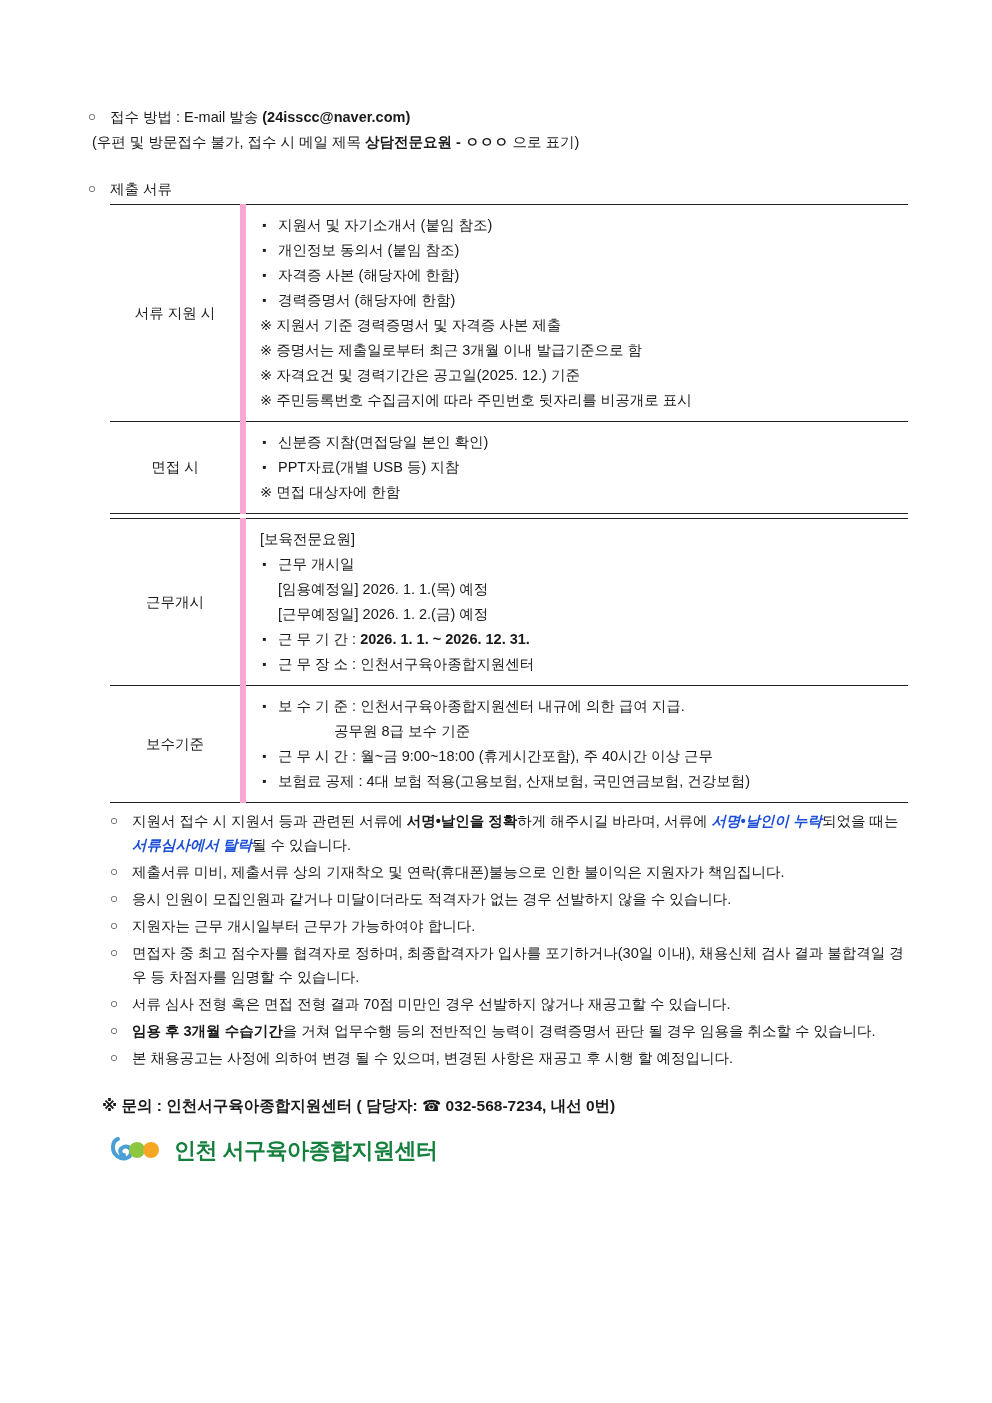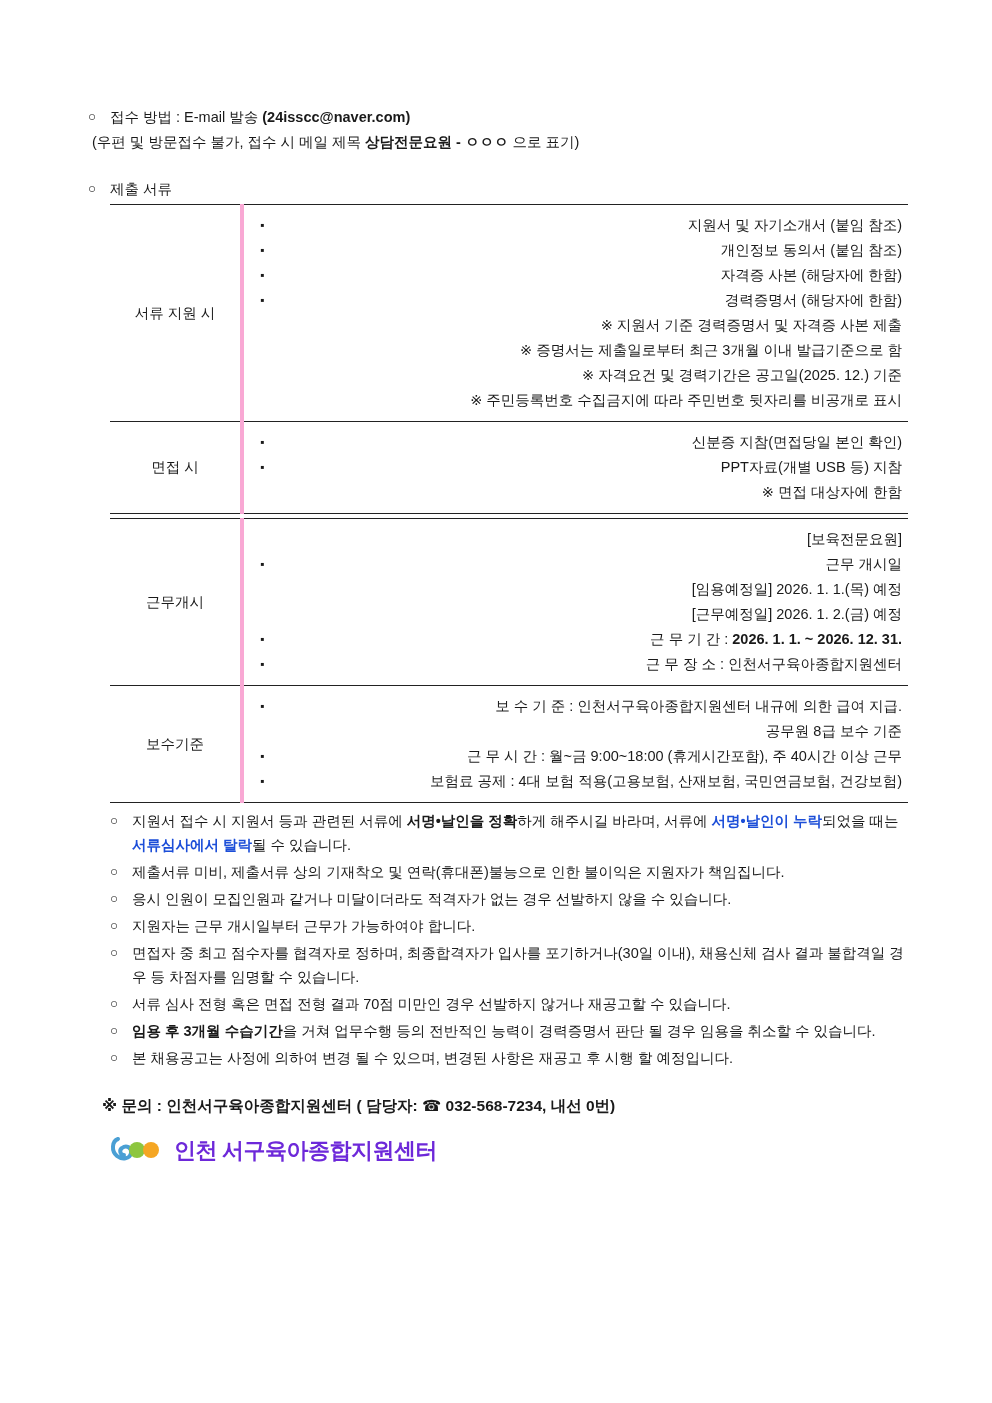--- a/index.html
+++ b/index.html
@@ -54,26 +54,25 @@
   table.doc {
     border-collapse: collapse;
     width: 100%;
     margin-top: 4px;
   }
   table.doc td {
     border-top: 1px solid #222;
     border-bottom: 1px solid #222;
     vertical-align: middle;
     padding: 8px 6px;
-    text-align: right;
   }
   table.doc td.label {
     width: 118px;
     text-align: center;
-    border-right: 4px solid #f9a8d4;
+    border-right: 6px solid #f9a8d4;
     font-size: 14.5px;
   }
   table.doc td.body {
     padding-left: 14px;
   }
   .sq-item {
     position: relative;
     padding-left: 18px;
     line-height: 25px;
   }
@@ -104,21 +103,21 @@
     margin-top: 6px;
   }
   .olist .row-o > .marker {
     width: 22px;
     flex: 0 0 22px;
     line-height: 24px;
   }
   .olist .row-o > .text { line-height: 24px; }
   .olist .row-o { margin-bottom: 3px; }
 
-  .blue { color: #1c4ed8; font-weight: bold; }
+  .blue { color: #1c4ed8; font-weight: bold; font-style: italic; }
 
   
   .contact {
     margin-top: 26px;
     margin-left: 14px;
     font-weight: bold;
     font-size: 15.5px;
   }
 
   
@@ -130,23 +129,22 @@
     gap: 10px;
   }
   .logo-mark {
     width: 54px;
     height: 36px;
     position: relative;
   }
   .logo-text {
     font-size: 22px;
     font-weight: bold;
-    color: #6d28d9;
+    color: #15803d;
     letter-spacing: -0.5px;
-    font-family: Liberation Serif, serif;
   }
 </style>
 </head>
 <body>
 
 <div class="page">
   <div class="content">
 
     <div class="row-o">
       <div class="marker">○</div>

